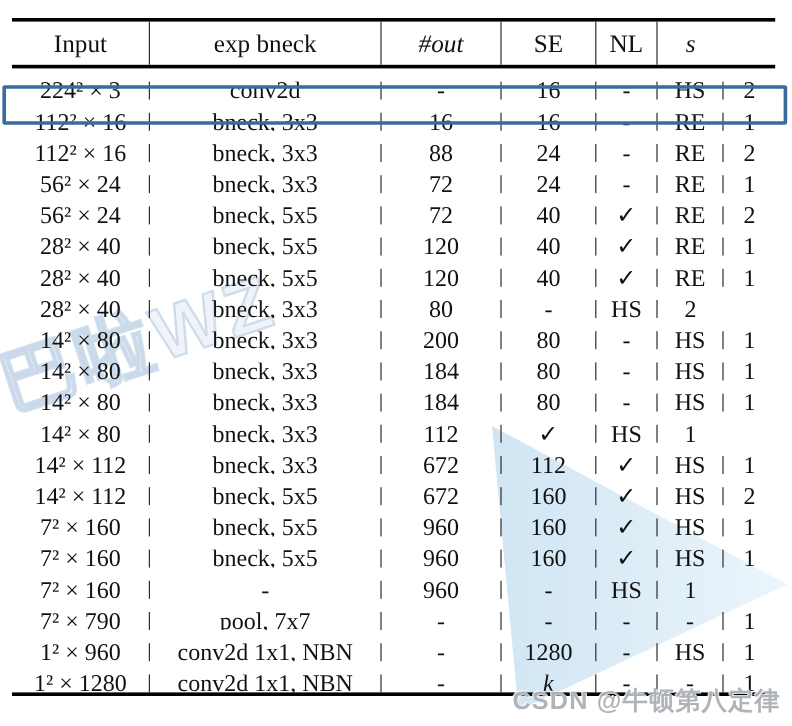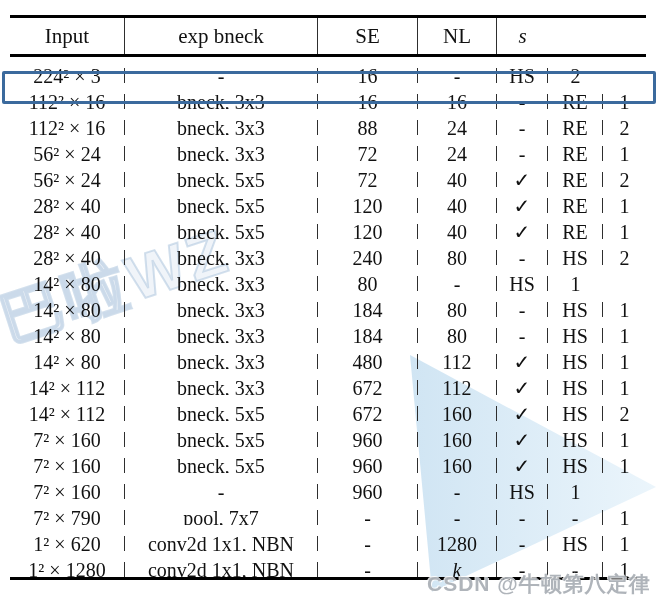--- a/index.html
+++ b/index.html
@@ -65,27 +65,29 @@
         <stop offset="1" stop-color="#e9f4fb"></stop>
       </linearGradient>
     </defs>
     <polygon points="410,355 432,592 656,487" fill="url(#trig)" opacity="0.9"></polygon>
   </svg>
 
   <div class="tbl">
     <div class="grid thead" id="thead">
         <div class="cell hcell">Input</div>
         <div class="cell hcell">exp bneck</div>
+        <div class="cell hcell italic">#out</div>
         <div class="cell hcell">SE</div>
         <div class="cell hcell">NL</div>
         <div class="cell hcell italic">s</div>
       </div>
     <div id="tbody" class="tbody">
         <div class="grid trow">
           <div class="cell">224² × 3</div>
+          <div class="cell">conv2d</div>
           <div class="cell">-</div>
           <div class="cell">16</div>
           <div class="cell">-</div>
           <div class="cell">HS</div>
           <div class="cell">2</div>
         </div>
         <div class="grid trow">
           <div class="cell">112² × 16</div>
           <div class="cell">bneck, 3x3</div>
           <div class="cell">16</div>
@@ -135,29 +137,29 @@
           <div class="cell">bneck, 5x5</div>
           <div class="cell">120</div>
           <div class="cell">40</div>
           <div class="cell">✓</div>
           <div class="cell">RE</div>
           <div class="cell">1</div>
         </div>
         <div class="grid trow">
           <div class="cell">28² × 40</div>
           <div class="cell">bneck, 3x3</div>
-          <div class="cell">240</div>
-          <div class="cell">80</div>
-          <div class="cell">-</div>
-          <div class="cell">HS</div>
-          <div class="cell">2</div>
-        </div>
-        <div class="grid trow">
-          <div class="cell">14² × 80</div>
-          <div class="cell">bneck, 3x3</div>
+          <div class="cell">80</div>
+          <div class="cell">-</div>
+          <div class="cell">HS</div>
+          <div class="cell">2</div>
+        </div>
+        <div class="grid trow">
+          <div class="cell">14² × 80</div>
+          <div class="cell">bneck, 3x3</div>
+          <div class="cell">200</div>
           <div class="cell">80</div>
           <div class="cell">-</div>
           <div class="cell">HS</div>
           <div class="cell">1</div>
         </div>
         <div class="grid trow">
           <div class="cell">14² × 80</div>
           <div class="cell">bneck, 3x3</div>
           <div class="cell">184</div>
           <div class="cell">80</div>
@@ -170,21 +172,20 @@
           <div class="cell">bneck, 3x3</div>
           <div class="cell">184</div>
           <div class="cell">80</div>
           <div class="cell">-</div>
           <div class="cell">HS</div>
           <div class="cell">1</div>
         </div>
         <div class="grid trow">
           <div class="cell">14² × 80</div>
           <div class="cell">bneck, 3x3</div>
-          <div class="cell">480</div>
           <div class="cell">112</div>
           <div class="cell">✓</div>
           <div class="cell">HS</div>
           <div class="cell">1</div>
         </div>
         <div class="grid trow">
           <div class="cell">14² × 112</div>
           <div class="cell">bneck, 3x3</div>
           <div class="cell">672</div>
           <div class="cell">112</div>
@@ -230,21 +231,21 @@
         <div class="grid trow">
           <div class="cell">7² × 790</div>
           <div class="cell">pool, 7x7</div>
           <div class="cell">-</div>
           <div class="cell">-</div>
           <div class="cell">-</div>
           <div class="cell">-</div>
           <div class="cell">1</div>
         </div>
         <div class="grid trow">
-          <div class="cell">1² × 620</div>
+          <div class="cell">1² × 960</div>
           <div class="cell">conv2d 1x1, NBN</div>
           <div class="cell">-</div>
           <div class="cell">1280</div>
           <div class="cell">-</div>
           <div class="cell">HS</div>
           <div class="cell">1</div>
         </div>
         <div class="grid trow">
           <div class="cell">1² × 1280</div>
           <div class="cell">conv2d 1x1, NBN</div>

